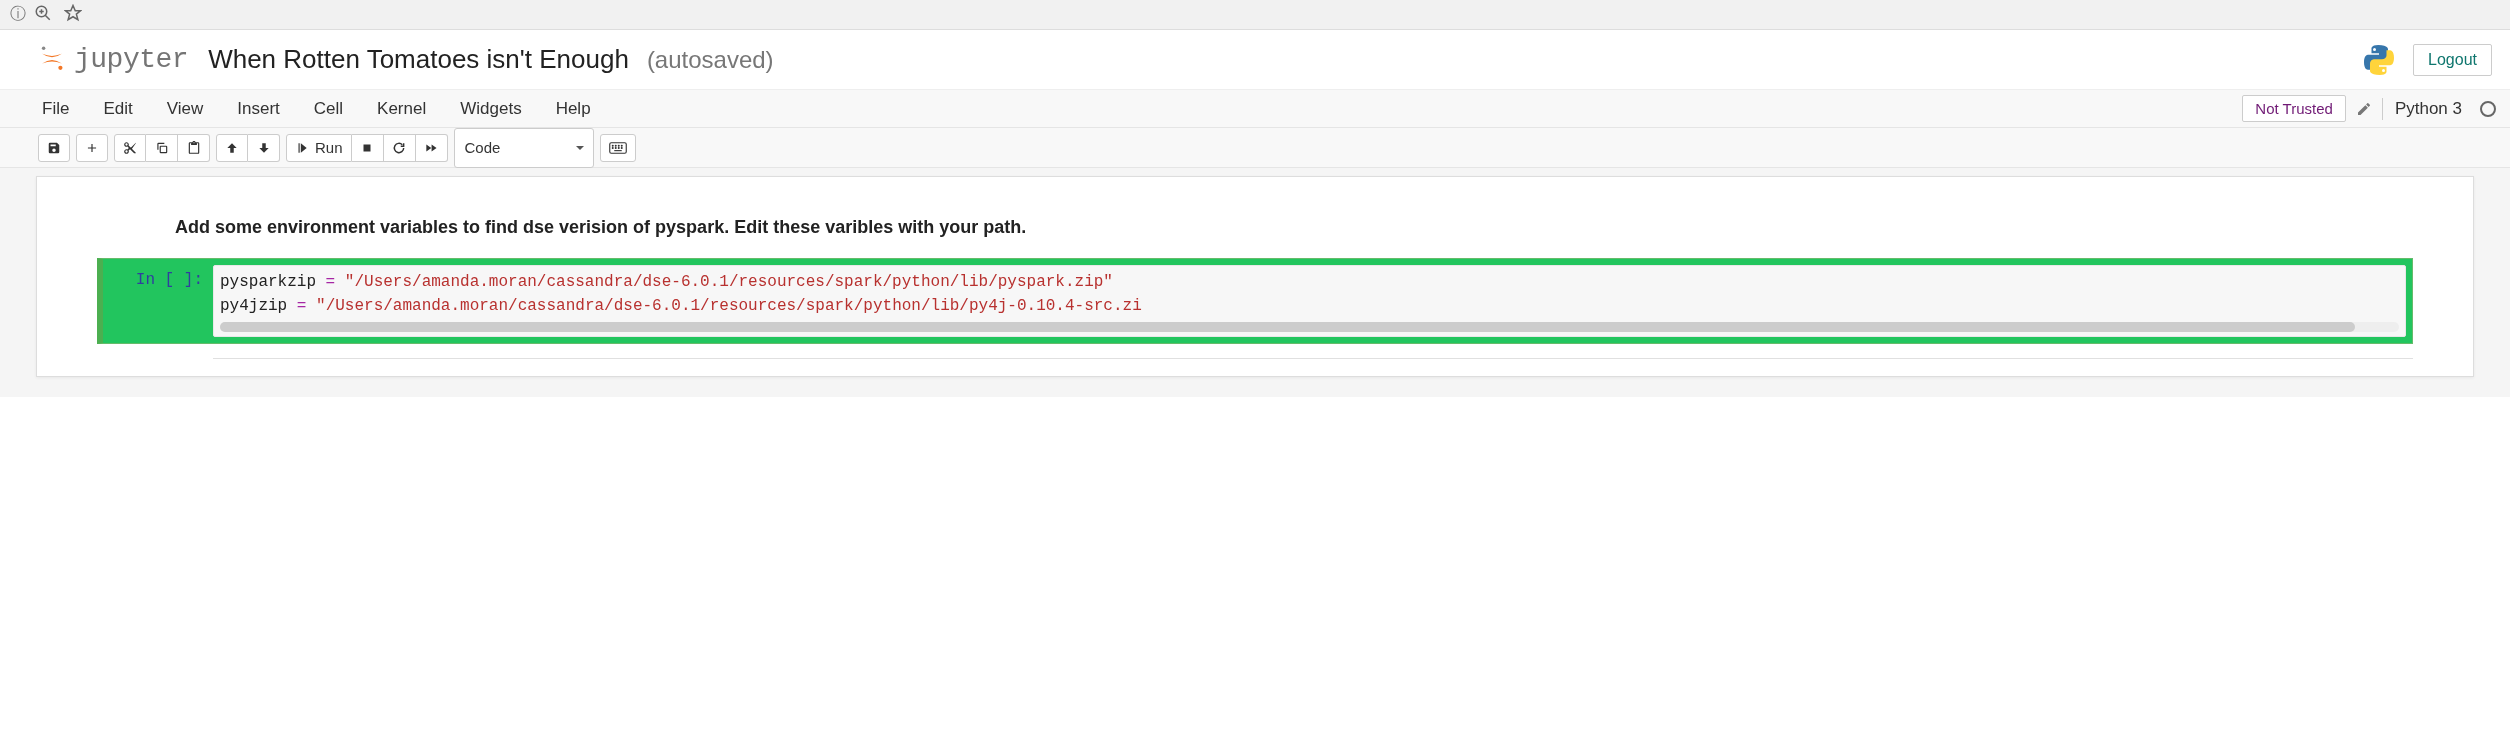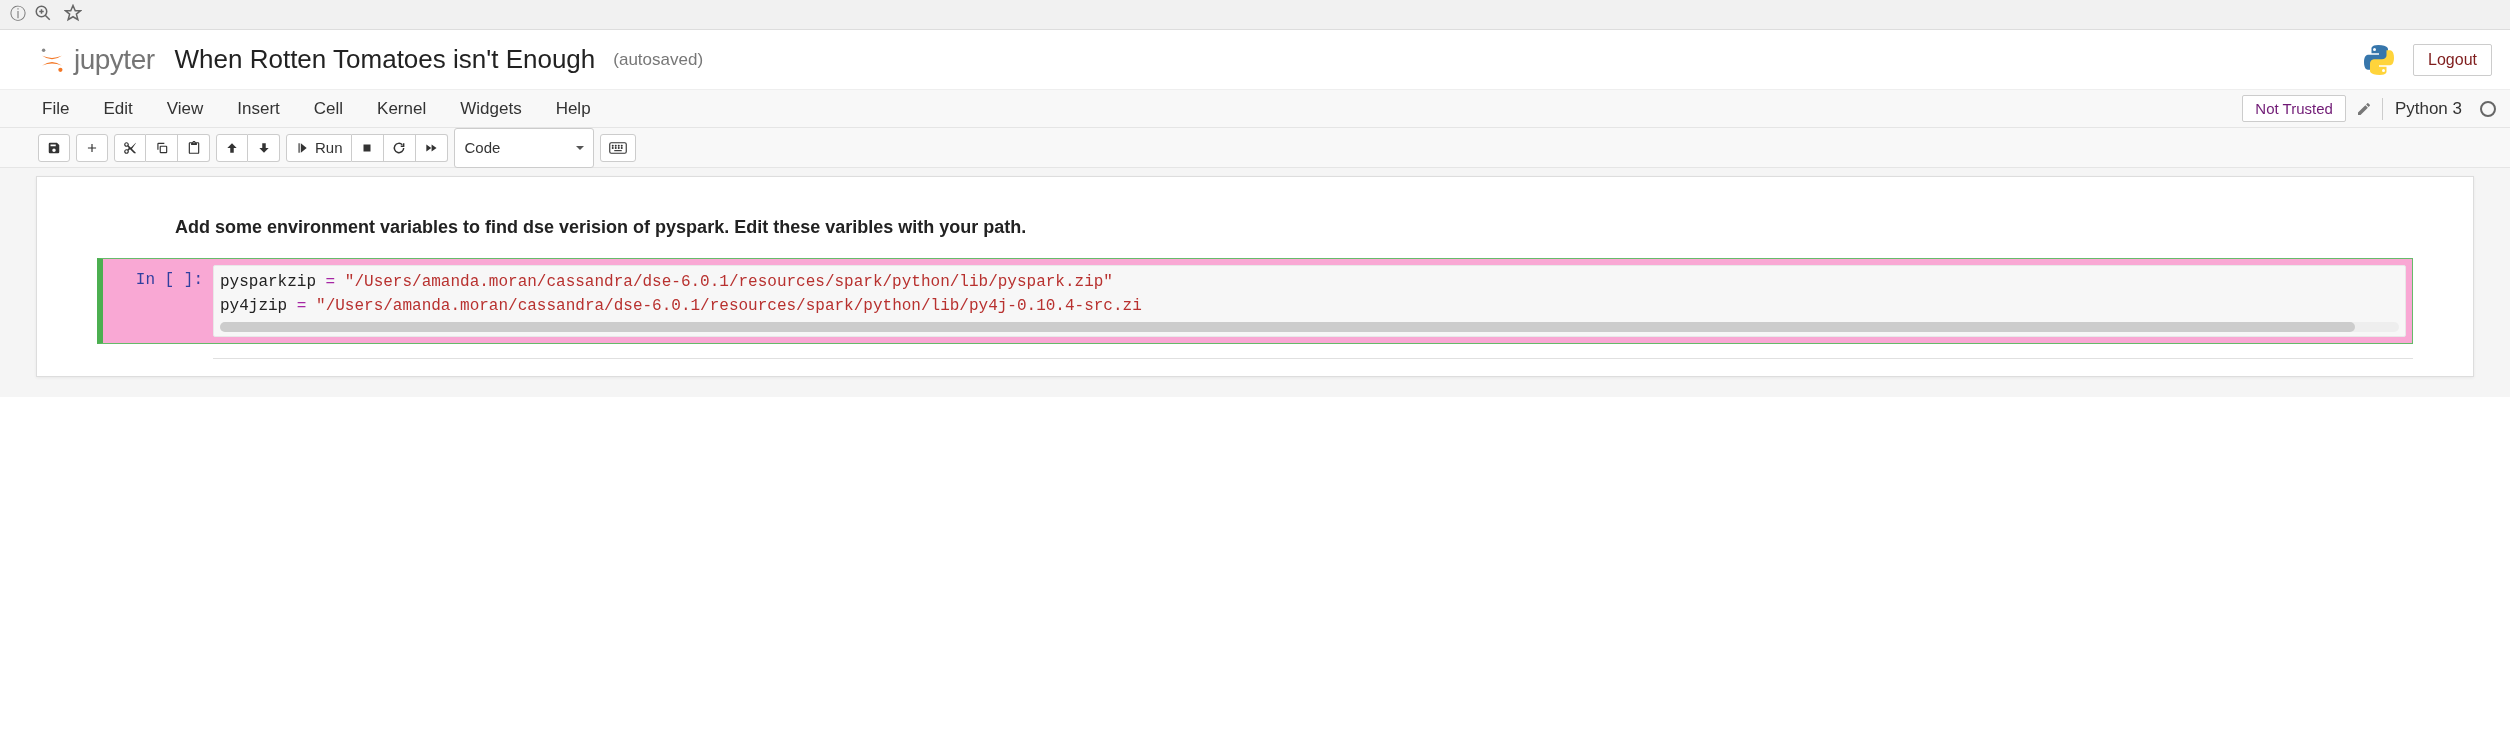--- a/index.html
+++ b/index.html
@@ -28,29 +28,29 @@
   .address-bar .right-icons svg { width: 18px; height: 18px; }
 
   
   .notebook-header {
     height: 60px;
     display: flex;
     align-items: center;
     padding: 0 18px 0 38px;
     border-bottom: 1px solid #eee;
   }
-  .jupyter-logo { display: flex; align-items: center; gap: 8px; margin-right: 20px; }
+  .jupyter-logo { display: flex; align-items: flex-start; gap: 8px; margin-right: 20px; font-family: Liberation Mono, monospace; }
   .jupyter-logo .mark { width: 28px; height: 28px; }
   .jupyter-logo .word { font-size: 28px; color: #757575; font-weight: 400; letter-spacing: -0.5px; }
   .nb-title { font-size: 26px; color: #222; font-weight: 400; margin-right: 18px; }
-  .autosave { font-size: 17px; color: #777; }
+  .autosave { font-size: 24px; color: #777; }
   .header-right { margin-left: auto; display: flex; align-items: center; gap: 16px; }
   .python-logo { width: 36px; height: 36px; }
   .logout-btn {
-    border: 1px solid #ccc; background: #fff; color: #7f1d1d;
+    border: 1px solid #ccc; background: #fff; color: #0f766e;
     padding: 6px 14px; font-size: 16px; border-radius: 2px; cursor: pointer;
   }
 
   
   .menubar {
     height: 38px;
     background: #f8f8f8;
     border-bottom: 1px solid #e5e5e5;
     display: flex;
     align-items: center;
@@ -127,21 +127,21 @@
   .text-cell {
     margin: 0 0 20px 78px;
     font-size: 18px;
     font-weight: 700;
     color: #222;
   }
   .code-cell {
     display: flex;
     border: 1px solid #66bb6a;
     border-left: 6px solid #4caf50;
-    background: #f9a8d4;
+    background: #22c55e;
     padding: 6px 6px 6px 0;
   }
   .prompt {
     width: 110px; min-width: 110px;
     text-align: right;
     padding: 6px 10px 0 0;
     font-family: Menlo, Monaco, "Courier New", monospace;
     font-size: 16px;
     color: #303F9F;
   }

